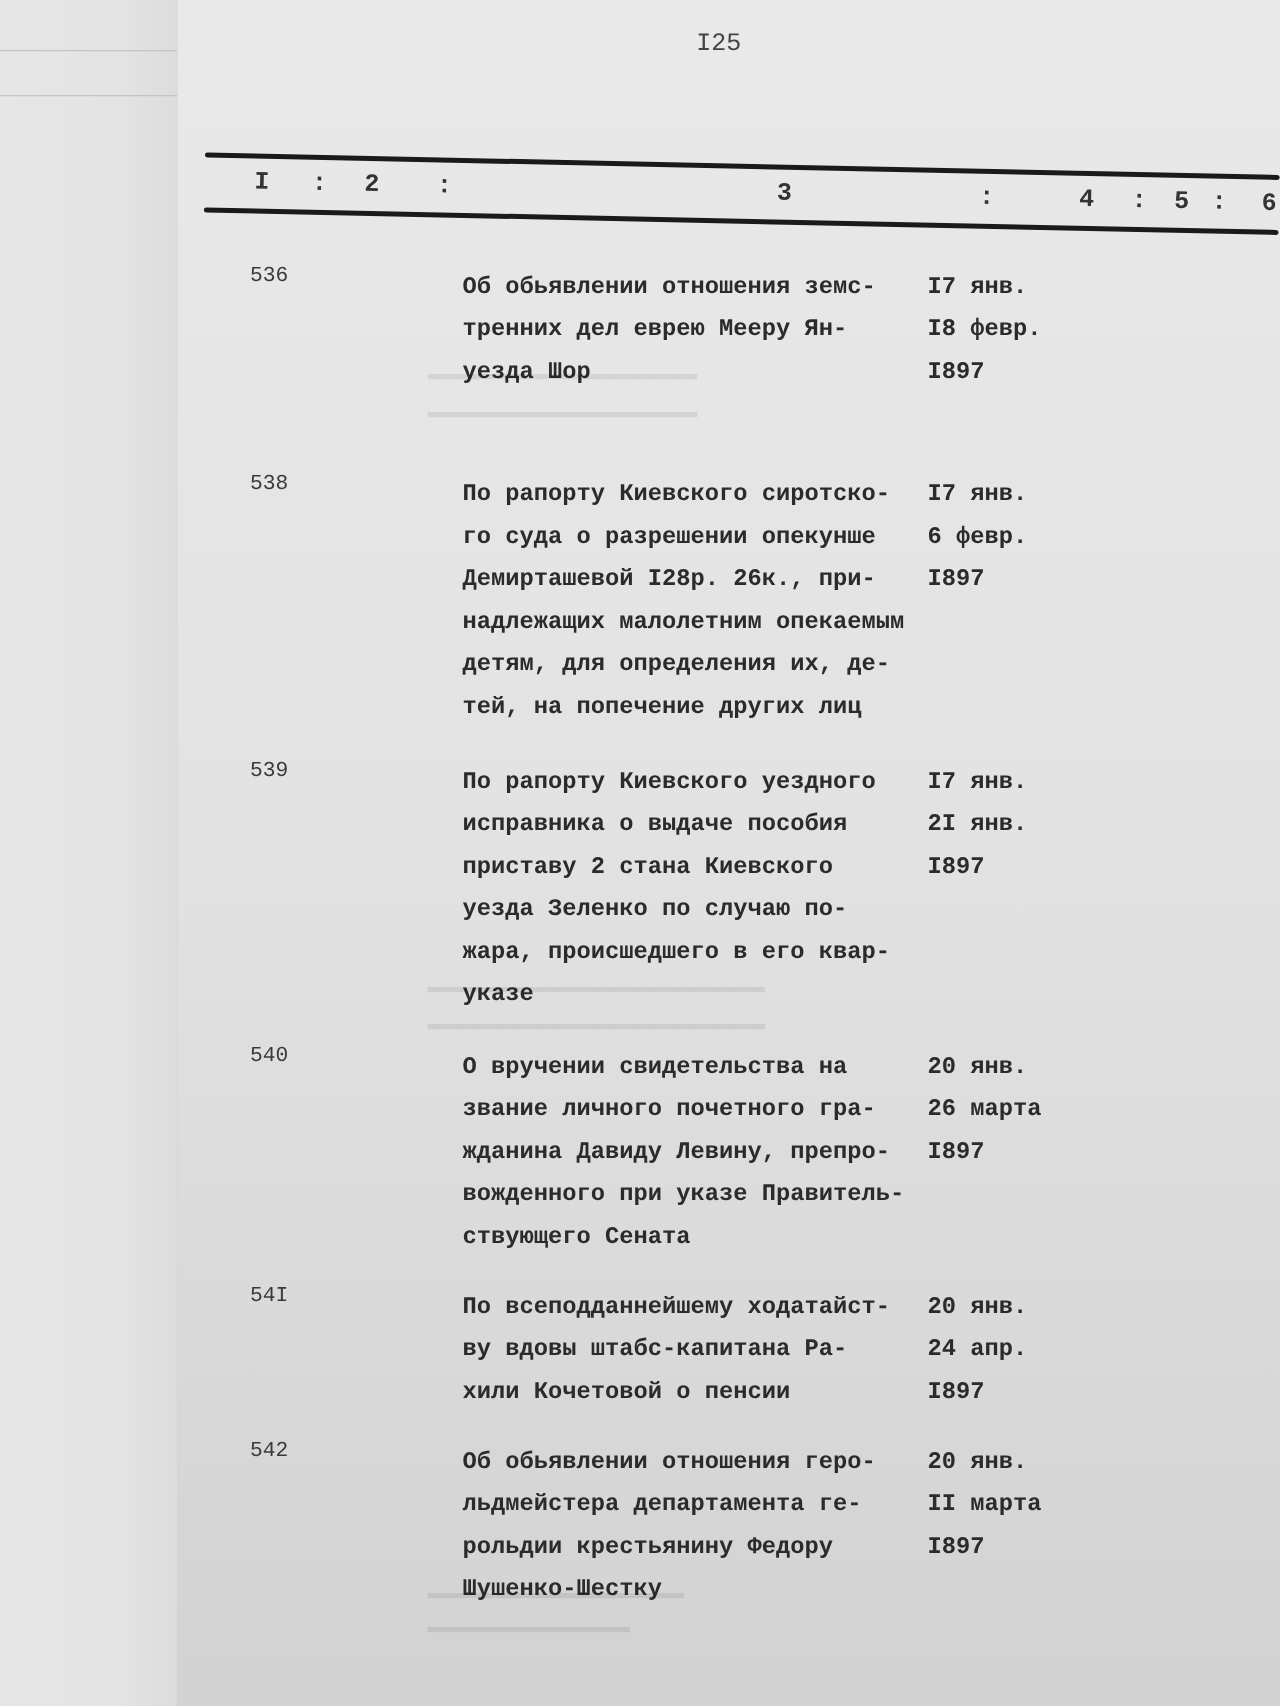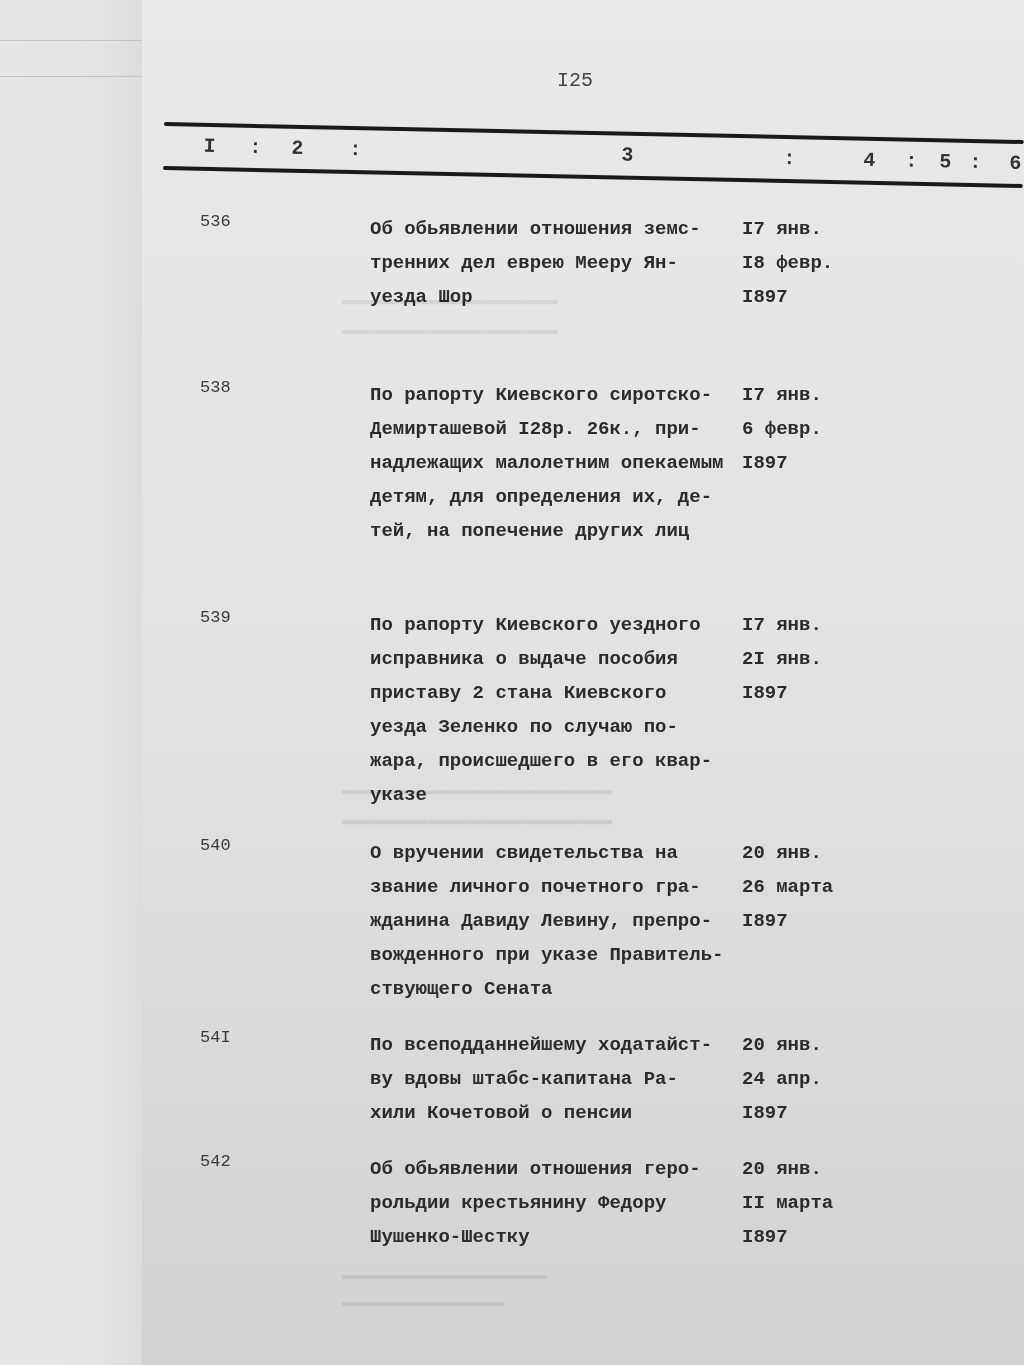--- a/index.html
+++ b/index.html
@@ -34,21 +34,20 @@
     width: 882px; height: 1365px;
     background: linear-gradient(180deg, #e9e9e9 0%, #e2e2e2 50%, #d2d2d2 100%);
     color: #2a2a2a;
   }
   .page-number {
     position: absolute;
     left: 415px; top: 24px;
     font-size: 20px;
     color: #444;
     letter-spacing: 0px;
-    margin-top: 45px;
   }
   .table-header {
     position: absolute;
     left: 22px; top: 122px;
     width: 860px; height: 60px;
     transform: rotate(1.2deg);
     transform-origin: left top;
   }
   .rule {
     position: absolute;
@@ -144,20 +143,21 @@
       <span class="line">I7 янв.</span>
       <span class="line">I8 февр.</span>
       <span class="line">I897</span>
     </div>
   </div>
 
   <div class="entry" style="top:378px;">
     <div class="entry-num">538</div>
     <div class="entry-title">
       <span class="line">По рапорту Киевского сиротско-</span>
+      <span class="line">го суда о разрешении опекунше</span>
       <span class="line">Демирташевой I28р. 26к., при-</span>
       <span class="line">надлежащих малолетним опекаемым</span>
       <span class="line">детям, для определения их, де-</span>
       <span class="line">тей, на попечение других лиц</span>
     </div>
     <div class="entry-dates">
       <span class="line">I7 янв.</span>
       <span class="line">6 февр.</span>
       <span class="line">I897</span>
     </div>
@@ -207,20 +207,21 @@
       <span class="line">20 янв.</span>
       <span class="line">24 апр.</span>
       <span class="line">I897</span>
     </div>
   </div>
 
   <div class="entry" style="top:1152px;">
     <div class="entry-num">542</div>
     <div class="entry-title">
       <span class="line">Об обьявлении отношения геро-</span>
+      <span class="line">льдмейстера департамента ге-</span>
       <span class="line">рольдии крестьянину Федору</span>
       <span class="line">Шушенко-Шестку</span>
     </div>
     <div class="entry-dates">
       <span class="line">20 янв.</span>
       <span class="line">II марта</span>
       <span class="line">I897</span>
     </div>
   </div>
 

